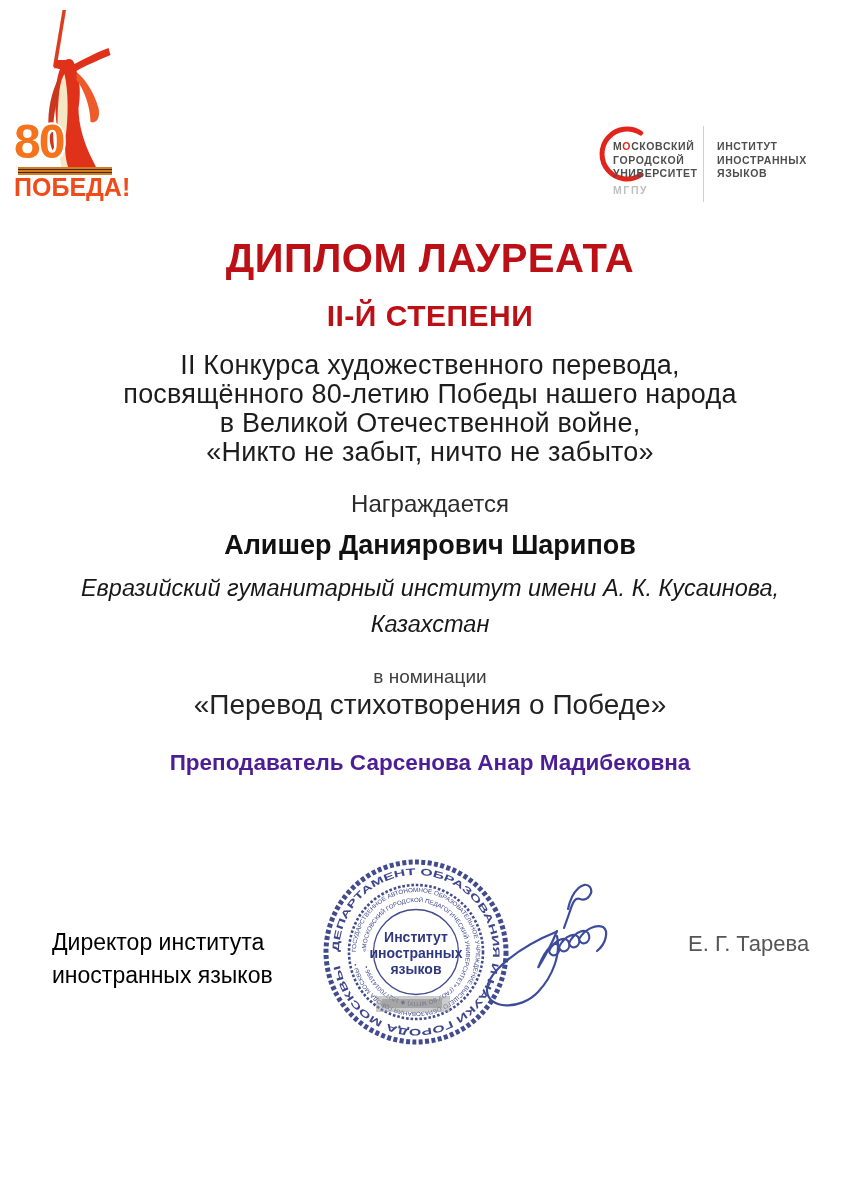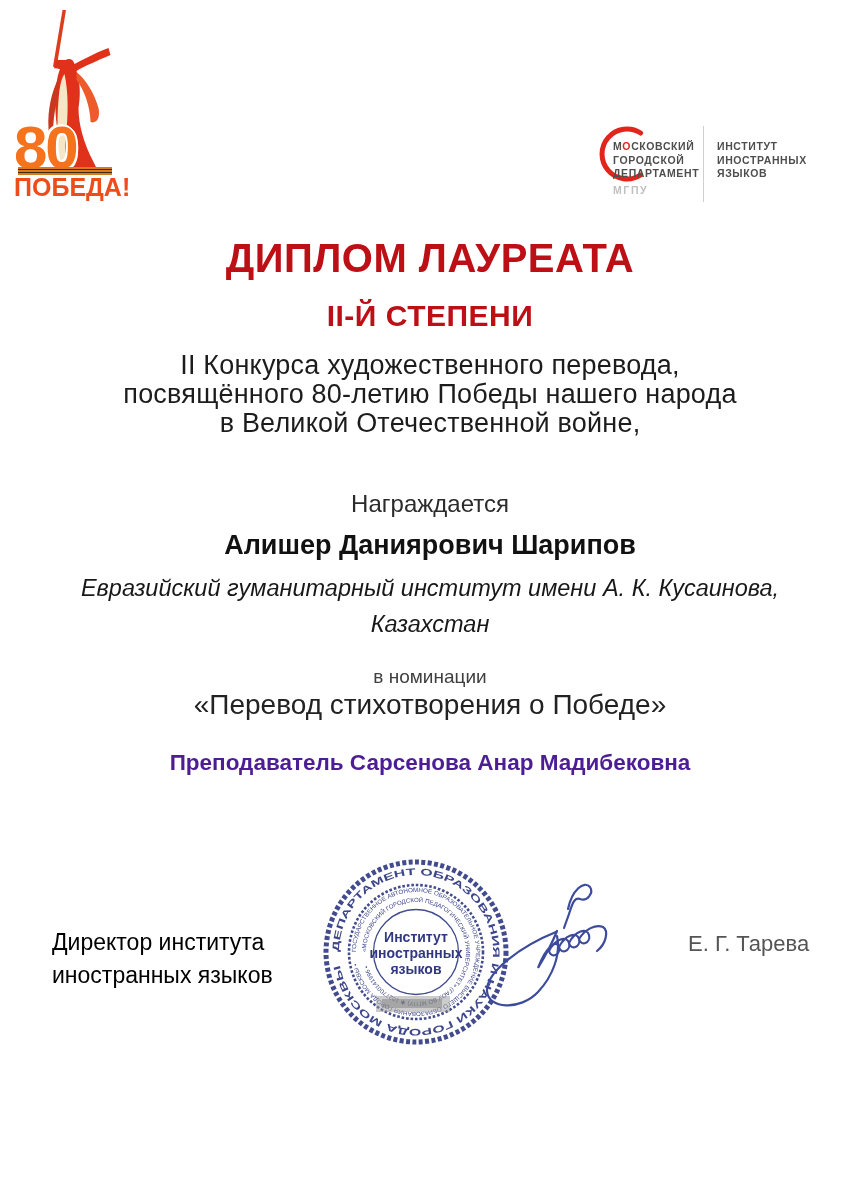--- a/index.html
+++ b/index.html
@@ -8,21 +8,21 @@
     background:#ffffff;overflow:hidden;
     font-family:"Liberation Sans","DejaVu Sans",sans-serif;
   }
   .abs{position:absolute;}
   .centered{left:11px;right:0;text-align:center;}
 
   
   .victory{left:14px;top:6px;width:104px;height:196px;}
   .victory .statue{position:absolute;left:4px;top:2px;}
   .victory .num80{
-    position:absolute;left:0;top:112px;font-size:60px;line-height:1;
+    position:absolute;left:0;top:112px;font-size:48px;line-height:1;
     font-weight:900;color:#f4731c;letter-spacing:-2px;
     text-shadow:-2px 0 0 #fff,2px 0 0 #fff,0 -2px 0 #fff,0 2px 0 #fff,-2px -2px 0 #fff,2px 2px 0 #fff;
   }
   .victory .ribbon{
     position:absolute;left:4px;top:161px;width:94px;height:8px;
     background:repeating-linear-gradient(180deg,#d77c1e 0 1.6px,#3a2a16 1.6px 3.2px);
   }
   .victory .pobeda{
     position:absolute;left:0px;top:169px;font-size:25px;line-height:1;
     font-weight:900;color:#ee4d1a;letter-spacing:0px;
@@ -87,38 +87,39 @@
     <div class="pobeda">ПОБЕДА!</div>
   </div>
 
   <div class="abs unilogo">
     <svg class="arc" width="64" height="64" viewBox="0 0 64 64">
       <path d="M 45.6,11 A 25,25 0 1 0 45.6,53" fill="none" stroke="#e2251c" stroke-width="5" stroke-linecap="round"></path>
     </svg>
     <div class="col1">
       <div><span>М</span><span class="red-o">О</span><span>СКОВСКИЙ</span></div>
       <div>ГОРОДСКОЙ</div>
-      <div>ДЕПАРТАМЕНТ</div>
+      <div>УНИВЕРСИТЕТ</div>
       <div class="abbr">МГПУ</div>
     </div>
     <div class="divider"></div>
     <div class="col2">
       <div>ИНСТИТУТ</div>
       <div>ИНОСТРАННЫХ</div>
       <div>ЯЗЫКОВ</div>
     </div>
   </div>
 
   <div class="abs centered title1">ДИПЛОМ ЛАУРЕАТА</div>
   <div class="abs centered title2">II-Й СТЕПЕНИ</div>
 
   <div class="abs centered contest">
     <div>II Конкурса художественного перевода,</div>
     <div>посвящённого 80-летию Победы нашего народа</div>
     <div>в Великой Отечественной войне,</div>
+    <div>«Никто не забыт, ничто не забыто»</div>
   </div>
 
   <div class="abs centered award-label">Награждается</div>
   <div class="abs centered award-name">Алишер Даниярович Шарипов</div>
   <div class="abs centered nom-label">в номинации</div>
 
   <div class="abs centered award-inst">
     <div>Евразийский гуманитарный институт имени А. К. Кусаинова,</div>
     <div>Казахстан</div>
   </div>

